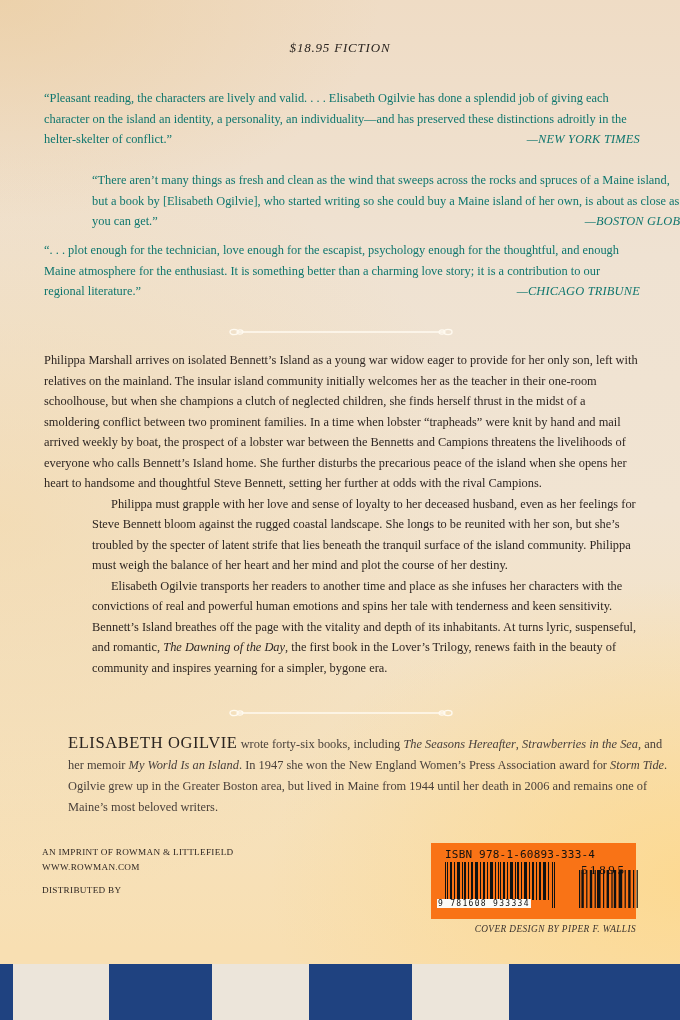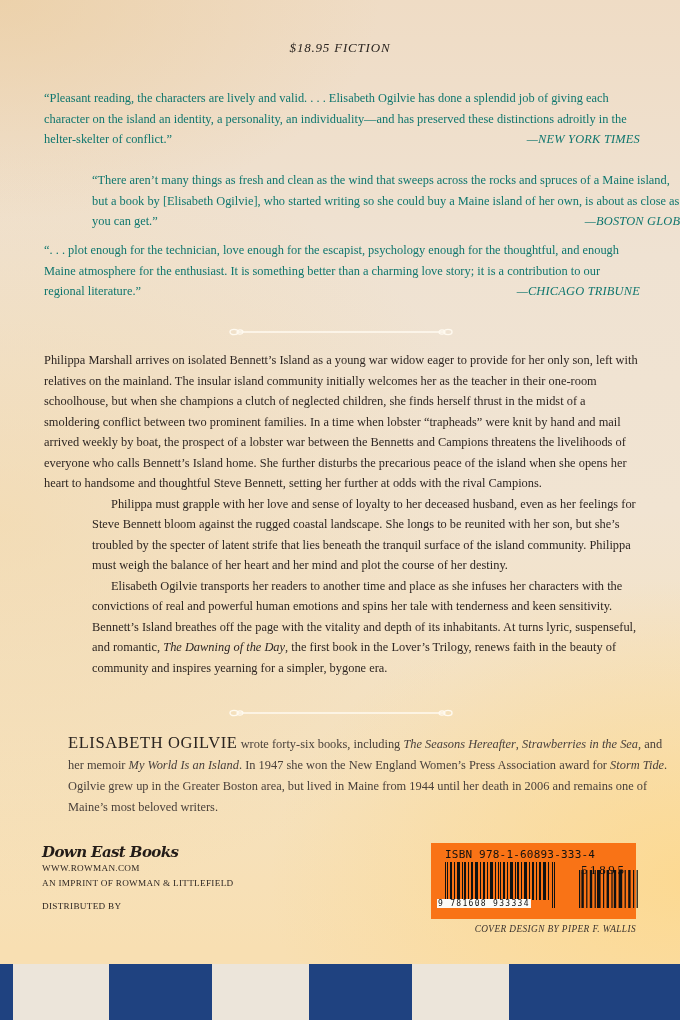--- a/index.html
+++ b/index.html
@@ -123,23 +123,22 @@
   <line x1="12" y1="4" x2="218" y2="4" stroke="#fffaf0" stroke-width="1.6"></line>
   <ellipse cx="8" cy="4" rx="4" ry="2.6" fill="none" stroke="#fffaf0" stroke-width="1.4"></ellipse>
   <ellipse cx="14" cy="4" rx="3" ry="2.2" fill="none" stroke="#fffaf0" stroke-width="1.2"></ellipse>
   <ellipse cx="216" cy="4" rx="3" ry="2.2" fill="none" stroke="#fffaf0" stroke-width="1.2"></ellipse>
   <ellipse cx="222" cy="4" rx="4" ry="2.6" fill="none" stroke="#fffaf0" stroke-width="1.4"></ellipse>
 </svg>
 
 <div class="bio"><span class="name">ELISABETH OGILVIE</span><span> wrote forty-six books, including </span><i>The Seasons Hereafter</i><span>, </span><i>Strawberries in the Sea</i><span>, and her memoir </span><i>My World Is an Island</i><span>. In 1947 she won the New England Women’s Press Association award for </span><i>Storm Tide</i><span>. Ogilvie grew up in the Greater Boston area, but lived in Maine from 1944 until her death in 2006 and remains one of Maine’s most beloved writers.</span></div>
 
 <div class="publisher">
-  <div class="logo">Down East Books</div>
+  <div>AN IMPRINT OF ROWMAN &amp; LITTLEFIELD</div>
   <div>WWW.ROWMAN.COM</div>
-  <div>AN IMPRINT OF ROWMAN &amp; LITTLEFIELD</div>
   <div class="gap"></div>
   <div>DISTRIBUTED BY</div>
 </div>
 
 <div class="barcode-box">
   <div class="isbn-text">ISBN 978-1-60893-333-4</div>
   <svg class="bars-main" viewBox="0 0 112 46" preserveAspectRatio="none">
     <g fill="#111">
       <rect x="0" y="0" width="1" height="46"></rect>
         <rect x="2" y="0" width="1" height="46"></rect>

